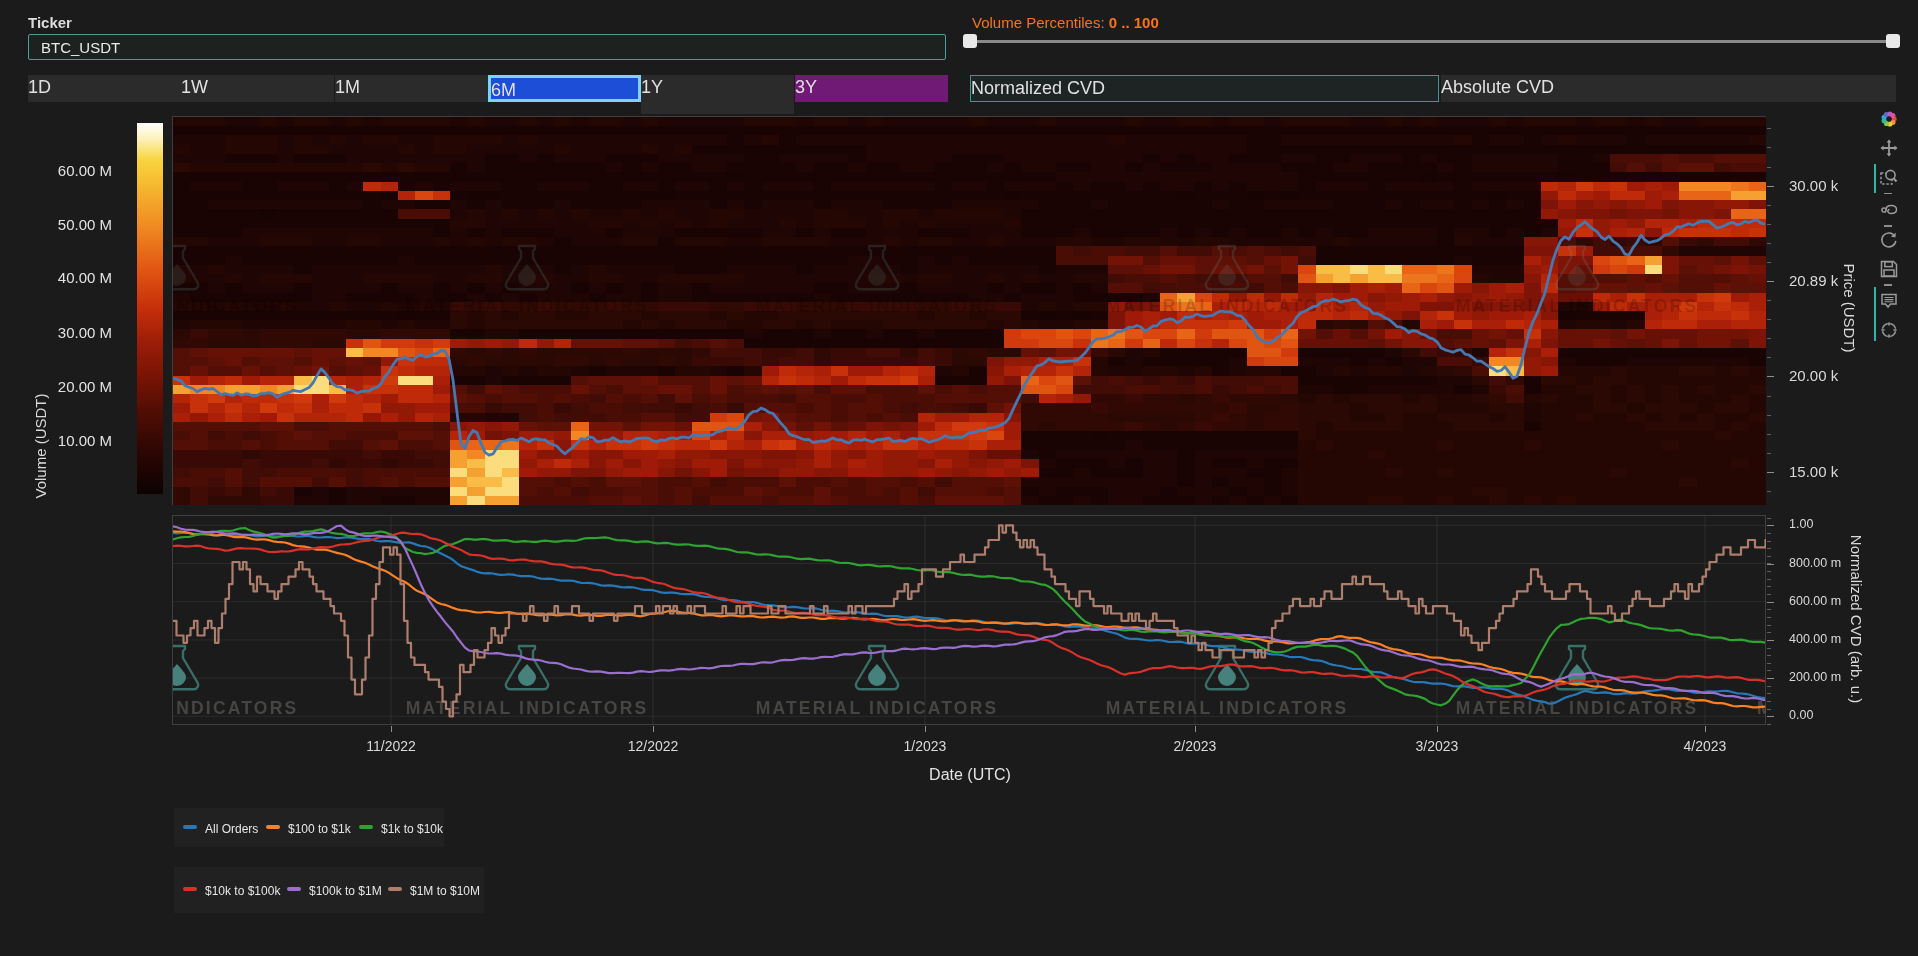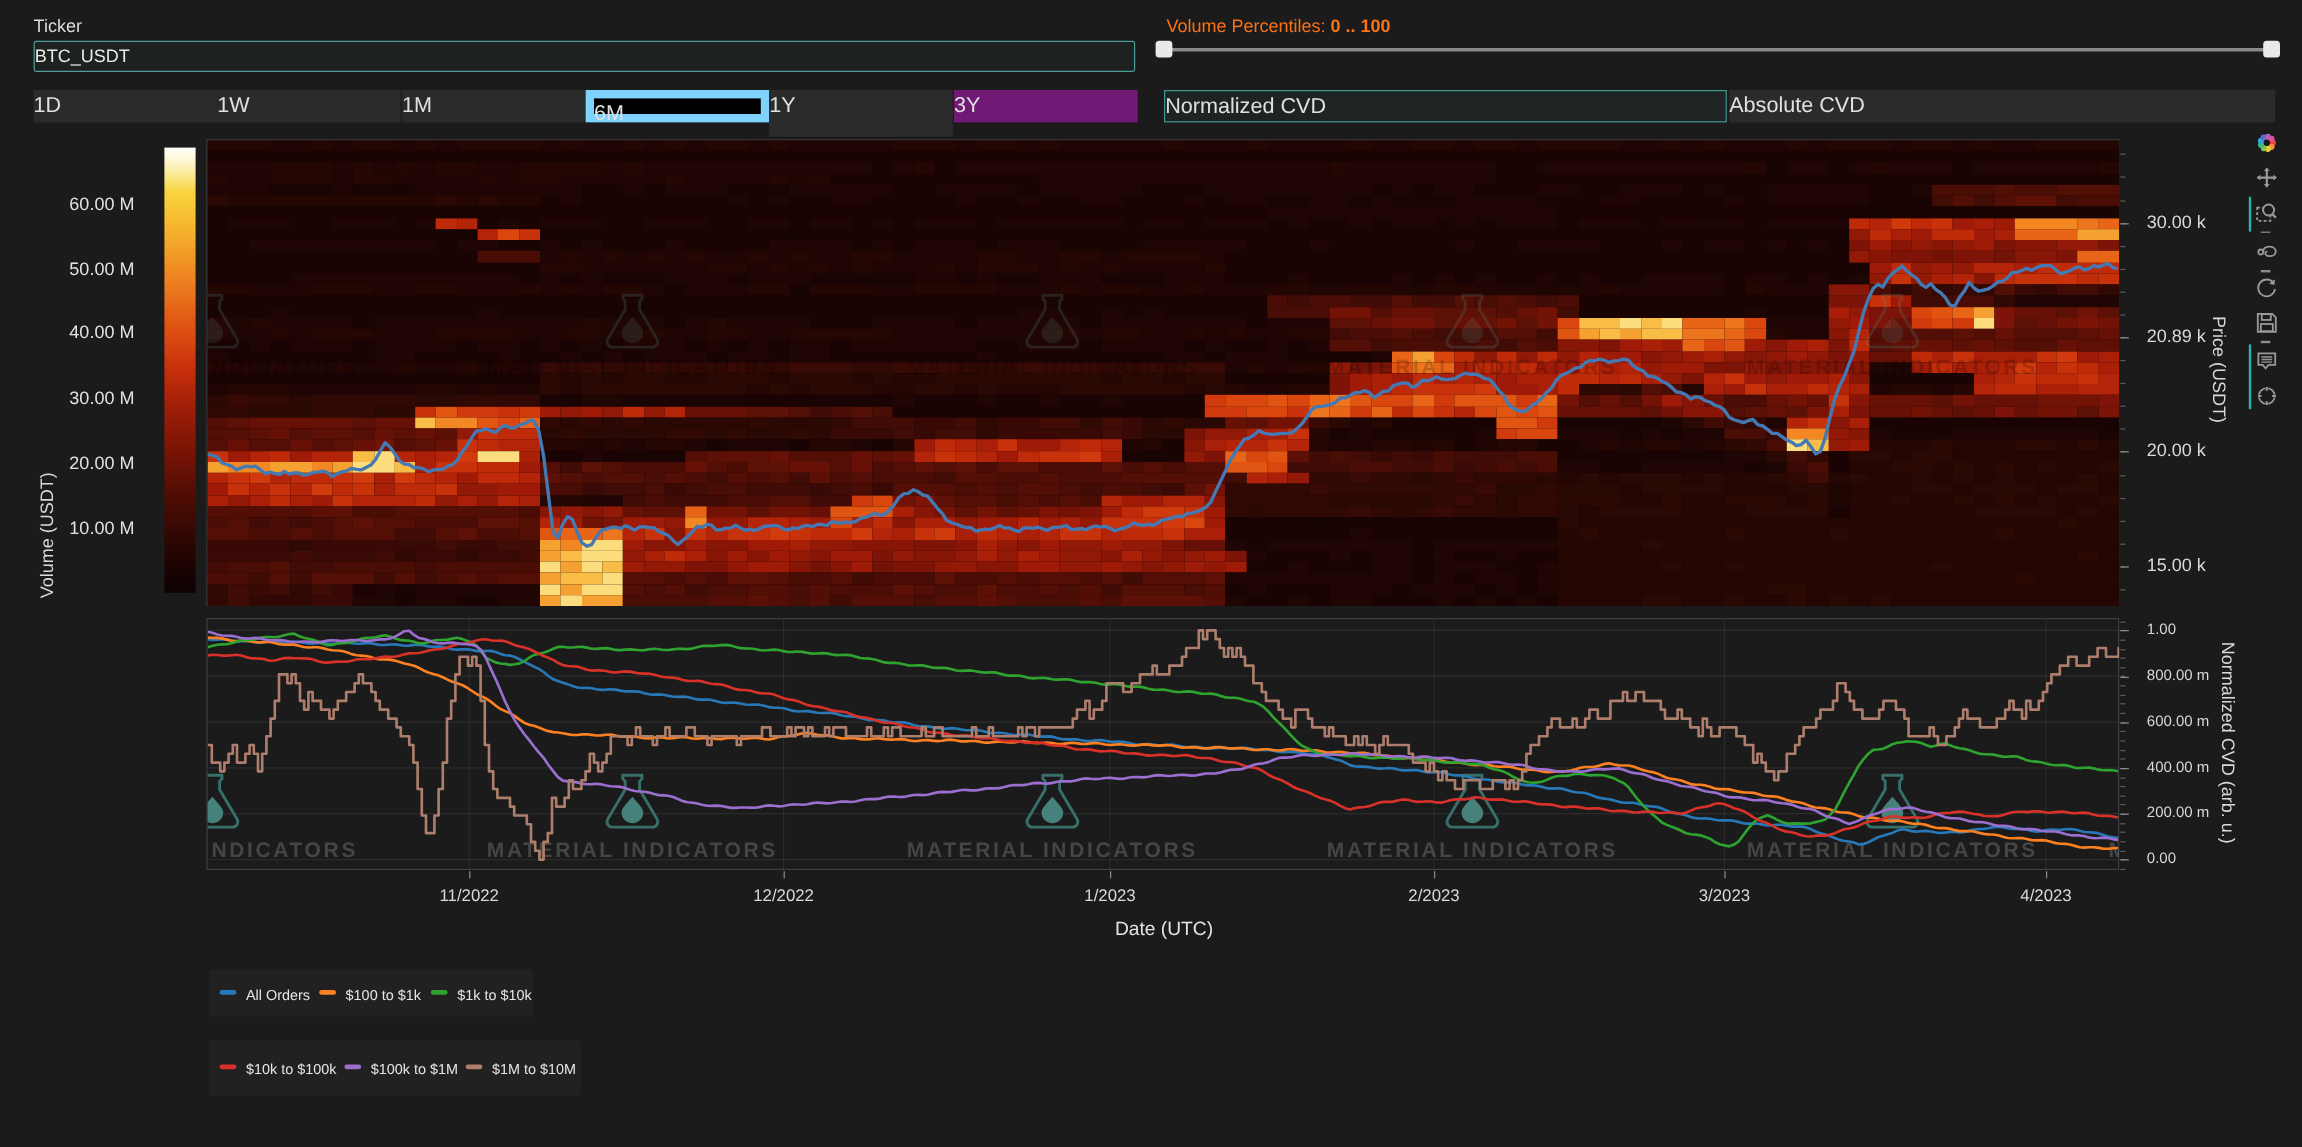--- a/index.html
+++ b/index.html
@@ -2147,30 +2147,30 @@
 <div class="abs ctr" style="left:653px;top:738px;font-size:14px;color:#d9d9d9">12/2022</div>
 <div class="abs ctr" style="left:925px;top:738px;font-size:14px;color:#d9d9d9">1/2023</div>
 <div class="abs ctr" style="left:1195px;top:738px;font-size:14px;color:#d9d9d9">2/2023</div>
 <div class="abs ctr" style="left:1437px;top:738px;font-size:14px;color:#d9d9d9">3/2023</div>
 <div class="abs ctr" style="left:1705px;top:738px;font-size:14px;color:#d9d9d9">4/2023</div>
 <div class="abs ctr" style="left:970px;top:766px;font-size:16px;color:#e3e3e3">Date (UTC)</div>
 <div class="abs rot270" style="left:40px;top:446px;font-size:15px;color:#d9d9d9">Volume (USDT)</div>
 <div class="abs rot90" style="left:1849px;top:308px;font-size:15px;color:#d9d9d9">Price (USDT)</div>
 <div class="abs rot90" style="left:1856px;top:619px;font-size:15px;color:#d9d9d9">Normalized CVD (arb. u.)</div>
 <div class="abs" style="left:137px;top:123px;width:26px;height:371px;background:linear-gradient(to bottom,#ffffff 0%,#fdf3c0 4%,#f8d43e 10%,#f5b42e 18%,#ee8521 29%,#e05313 40%,#c62f0b 50%,#9c1d07 59%,#7a1405 68%,#500d04 78%,#2e0703 88%,#140302 97%,#0e0202 100%)"></div>
-<div class="abs" style="left:28px;top:14px;font-size:15px;color:#dcdcdc;font-weight:normal;letter-spacing:0;">Ticker</div>
-<div class="abs" style="left:28px;top:34px;width:918px;height:26px;background:#1d2120;border:1px solid #4f9d97;border-radius:2px;color:#eaeaea;font-size:15px;line-height:26px;">BTC_USDT</div>
+<div class="abs" style="left:28px;top:14px;font-size:15px;color:#dcdcdc;font-weight:bold;letter-spacing:0;">Ticker</div>
+<div class="abs" style="left:28px;top:34px;width:918px;height:26px;background:#1d2120;border:1px solid #4f9d97;border-radius:2px;color:#eaeaea;font-size:15px;line-height:26px;padding-left:12px">BTC_USDT</div>
 <div class="abs" style="left:972px;top:14px;font-size:15px;color:#f97316">Volume Percentiles: <b>0 .. 100</b></div>
 <div class="abs" style="left:970px;top:40px;width:927px;height:3px;background:#8a8a8a;border-radius:2px"></div>
 <div class="abs" style="left:963px;top:34px;width:14px;height:14px;background:#e9e9e9;border-radius:3px"></div>
 <div class="abs" style="left:1886px;top:34px;width:14px;height:14px;background:#e9e9e9;border-radius:3px"></div>
 <div class="abs btn" style="left:28px;top:75px;width:153px;height:27px;background:#2b2b2b;">1D</div>
 <div class="abs btn" style="left:181px;top:75px;width:153px;height:27px;background:#2b2b2b;">1W</div>
 <div class="abs btn" style="left:335px;top:75px;width:153px;height:27px;background:#2b2b2b;">1M</div>
-<div class="abs btn" style="left:488px;top:75px;width:153px;height:27px;background:#000000;border:7px solid #7dd3fc;">6M</div>
+<div class="abs btn" style="left:488px;top:75px;width:153px;height:27px;background:#1d4ed8;border:3px solid #7dd3fc;">6M</div>
 <div class="abs btn" style="left:641px;top:75px;width:153px;height:39px;background:#2b2b2b;">1Y</div>
 <div class="abs btn" style="left:795px;top:75px;width:153px;height:27px;background:#701a75;">3Y</div>
 <div class="abs btn" style="left:970px;top:75px;width:469px;height:27px;background:#1e2424;border:1px solid #3f968e;">Normalized CVD</div>
 <div class="abs btn" style="left:1441px;top:75px;width:455px;height:27px;background:#2b2b2b;">Absolute CVD</div>
 <svg class="abs" style="left:1880px;top:110px" width="18" height="18" viewBox="0 0 18 18">
     <circle cx="14.1" cy="9.0" r="2.6" fill="#e84436"></circle>
     <circle cx="12.9" cy="12.3" r="2.6" fill="#f28f38"></circle>
     <circle cx="9.9" cy="14.0" r="2.6" fill="#efc83c"></circle>
     <circle cx="6.5" cy="13.4" r="2.6" fill="#8cc641"></circle>
     <circle cx="4.2" cy="10.7" r="2.6" fill="#3bb88b"></circle>

